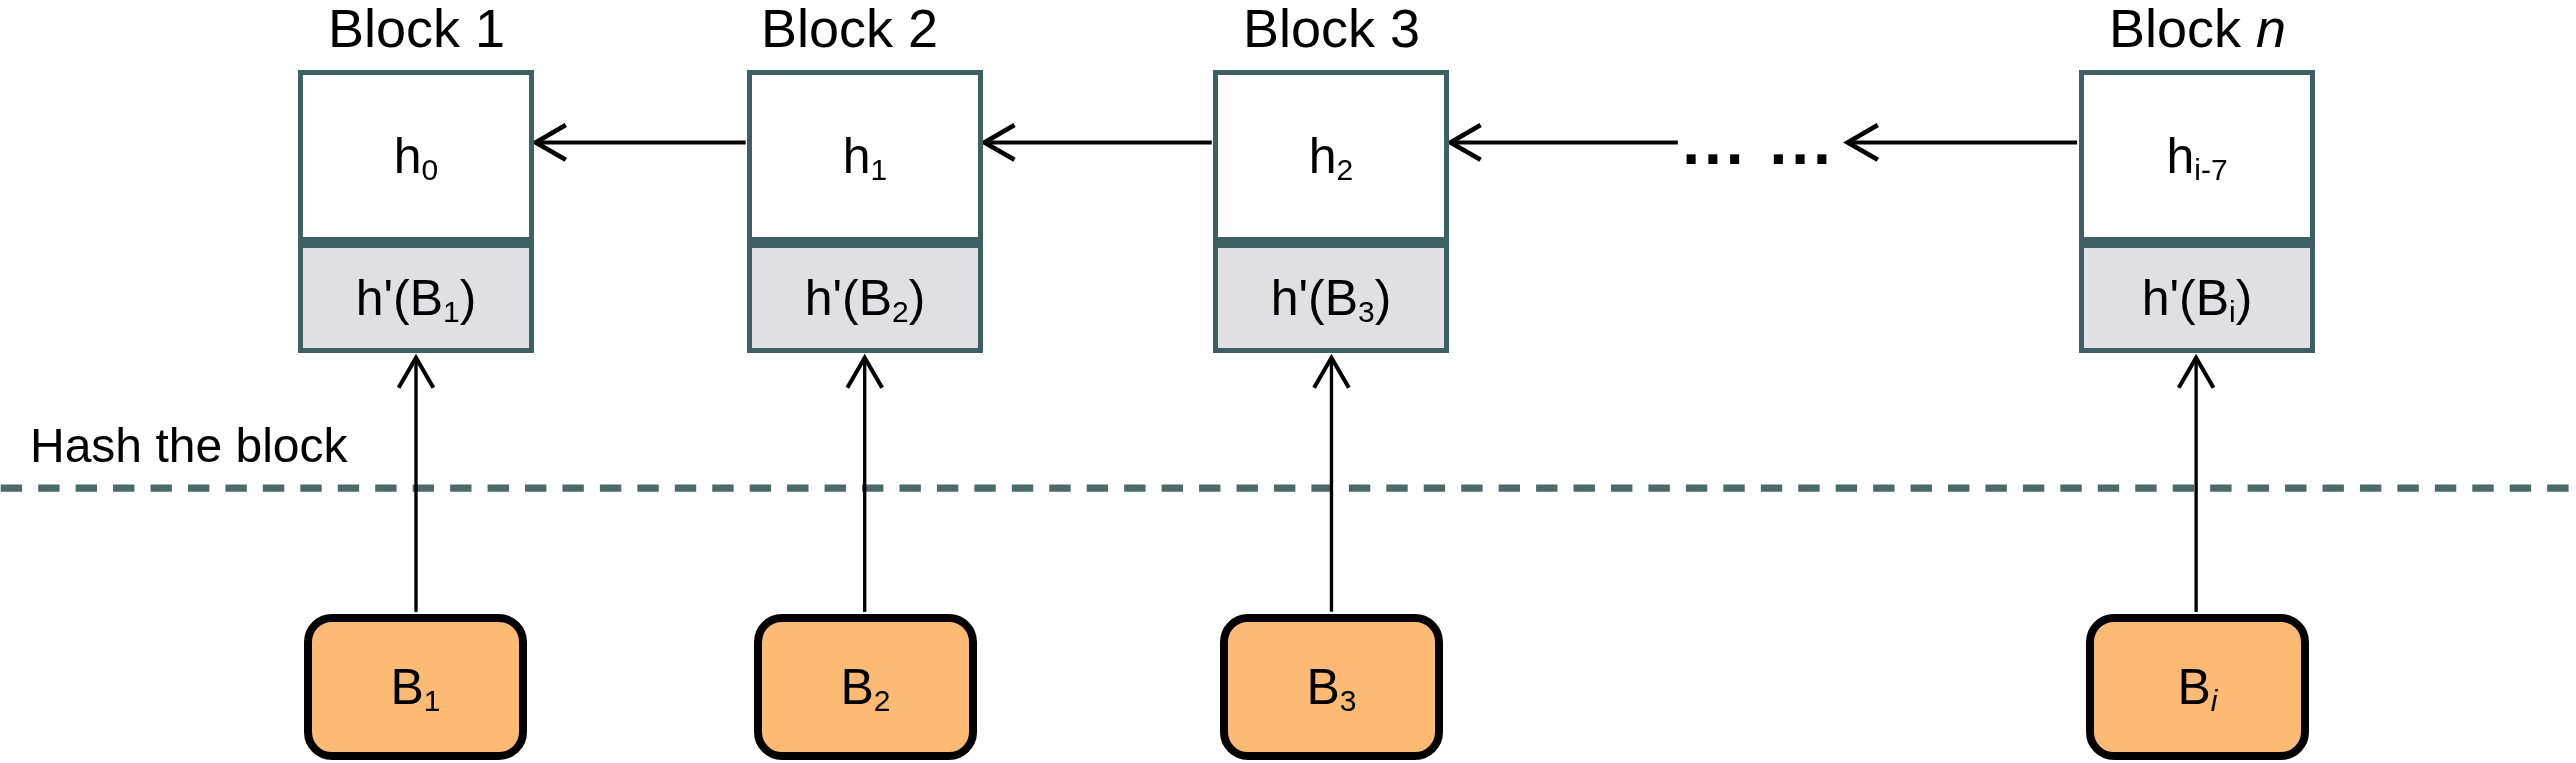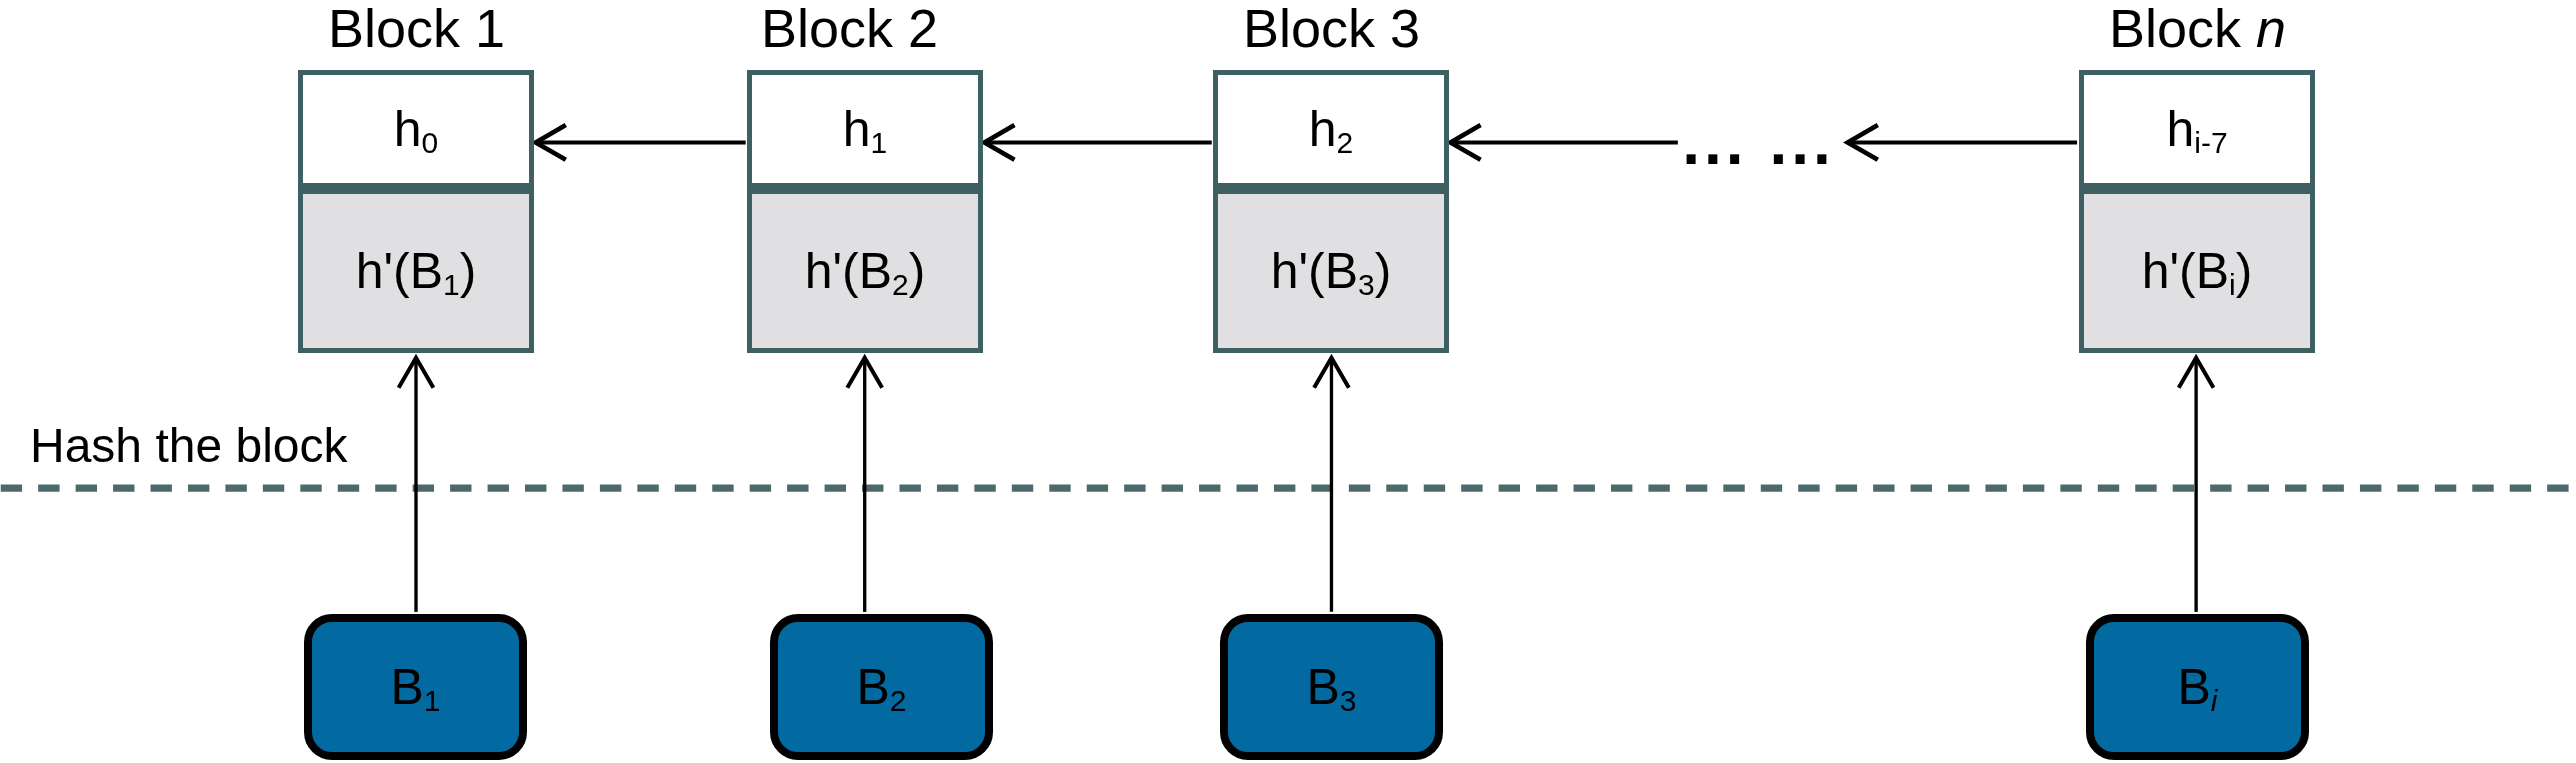--- a/index.html
+++ b/index.html
@@ -18,41 +18,41 @@
     position:absolute;top:1.3px;width:335px;text-align:center;
     font-size:54px;line-height:1;white-space:nowrap;
   }
   .italic{font-style:italic;}
   .block{
     position:absolute;top:70px;width:236px;height:283px;
     border:5.4px solid var(--slate);box-sizing:border-box;background:#ffffff;
     display:flex;flex-direction:column;
   }
   .cell{display:flex;align-items:center;justify-content:center;font-size:50px;line-height:1;}
-  .cell-top{height:108px;background:#ffffff;}
+  .cell-top{height:162px;background:#ffffff;}
   .sep{height:10.7px;background:var(--slate);}
   .cell-bottom{flex:1;background:var(--gray);}
   sub{font-size:0.6em;line-height:0;vertical-align:-0.22em;}
   .src{
     position:absolute;top:614px;width:223px;height:146px;box-sizing:border-box;
-    border:8px solid #000;border-radius:28px;background:#0369a1;
+    border:8px solid #000;border-radius:28px;background:#fdba74;
     display:flex;align-items:center;justify-content:center;font-size:50px;line-height:1;
   }
   .hash-note{
     position:absolute;left:30px;top:422px;font-size:48px;line-height:1;
     white-space:nowrap;
   }
   .dots{
     position:absolute;left:1658px;top:110px;width:201px;text-align:center;
     font-size:64px;font-weight:bold;line-height:1;letter-spacing:4px;white-space:nowrap;
   }
   
   .t1{left:249px}.t2{left:682px}.t3{left:1164px}.t4{left:2030px}
   .bk1{left:298px}.bk2{left:747px}.bk3{left:1213px}.bk4{left:2079px}
-  .s1{left:304px}.s2{left:770px}.s3{left:1220px}.s4{left:2086px}
+  .s1{left:304px}.s2{left:754px}.s3{left:1220px}.s4{left:2086px}
 </style>
 </head>
 <body>
 
 <div class="canvas">
 
   <svg class="overlay" viewBox="0 0 3850 1141" xmlns="http://www.w3.org/2000/svg">
 
     <line x1="0" y1="730" x2="3850" y2="730" stroke="#4c6a6a" stroke-width="11" stroke-dasharray="32 24"></line>
 

